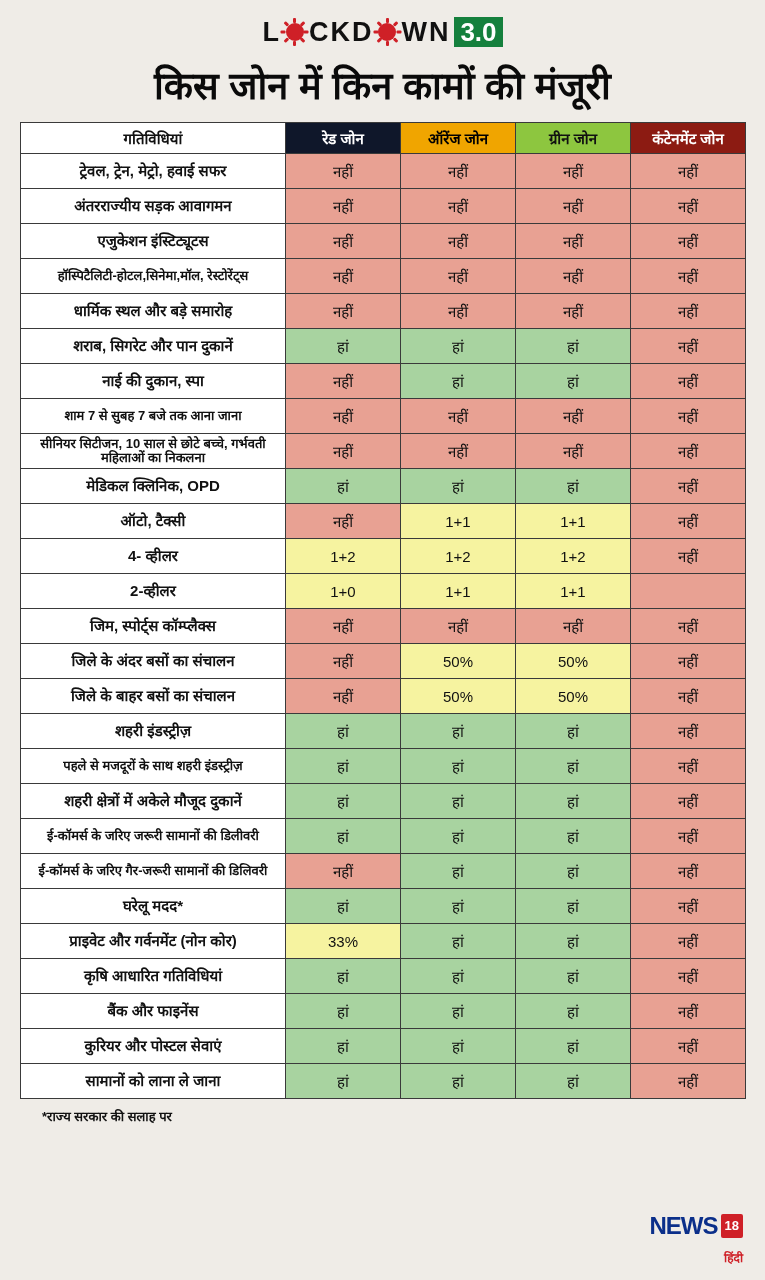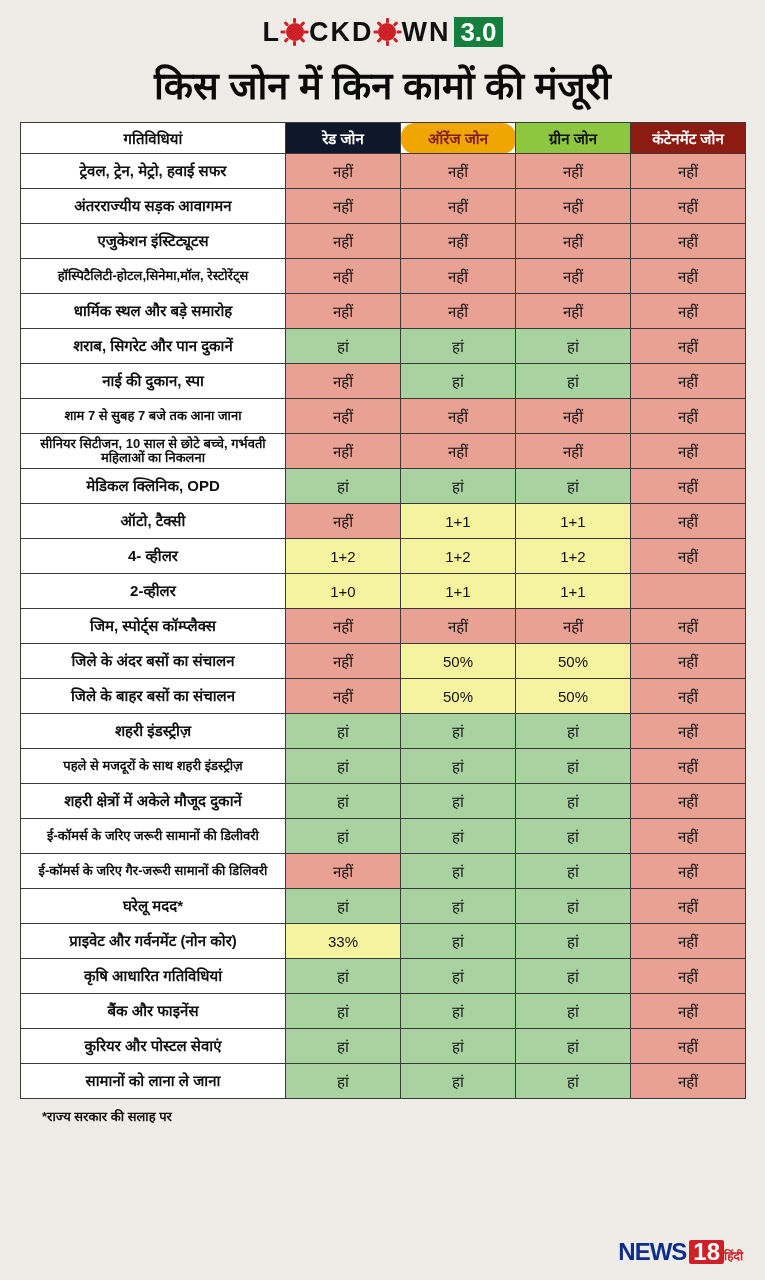--- a/index.html
+++ b/index.html
@@ -109,23 +109,22 @@
     background: #fff;
     color: #111;
   }
   th.head-red {
     background: #0f172a;
     color: #fff;
     font-size: 15px;
   }
   th.head-orange {
     background: #f0a500;
-    color: #7f1d1d;
+    color: #000000;
     font-size: 15px;
-    border-radius: 14px;
   }
   th.head-green {
     background: #8dc63f;
     color: #111;
     font-size: 15px;
   }
   th.head-cont {
     background: #8c1b12;
     color: #fff;
     font-size: 14px;
@@ -161,37 +160,38 @@
     margin: 8px 0 0 22px;
     font-size: 13px;
     font-weight: bold;
     color: #111;
   }
   .brand {
     position: absolute;
     right: 22px;
     bottom: 14px;
     display: flex;
-    align-items: flex-start;
+    flex-direction: column;
+    align-items: flex-end;
   }
   .brand-row {
     display: flex;
     align-items: center;
   }
   .brand-news {
     color: #0b2f8a;
     font-weight: bold;
     font-size: 24px;
     letter-spacing: -1px;
   }
   .brand-18 {
     background: #cf2027;
     color: #fff;
     font-weight: bold;
-    font-size: 24px;
+    font-size: 13px;
     padding: 0 4px;
     margin-left: 3px;
     line-height: 24px;
     border-radius: 2px;
   }
   .brand-sub {
     color: #cf2027;
     font-size: 12px;
     font-weight: bold;
     margin-top: 9px;

